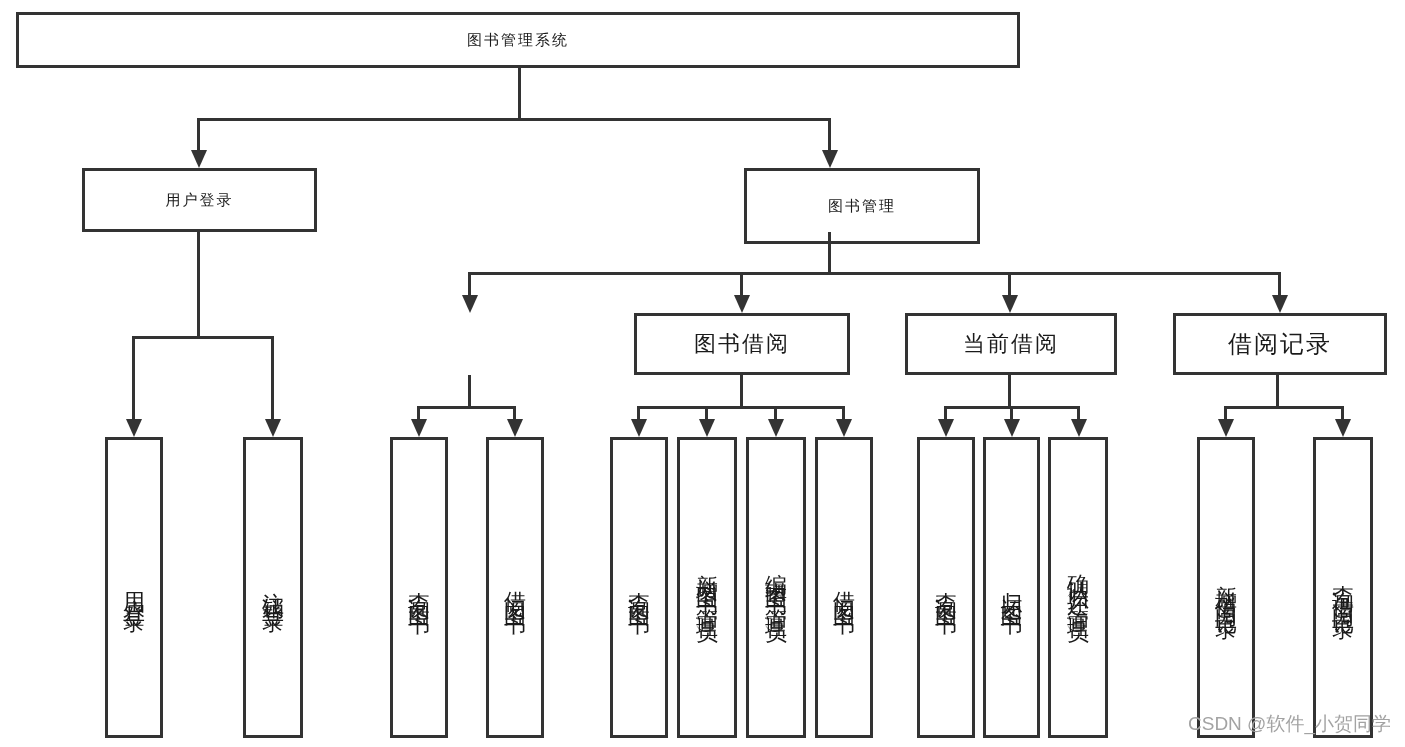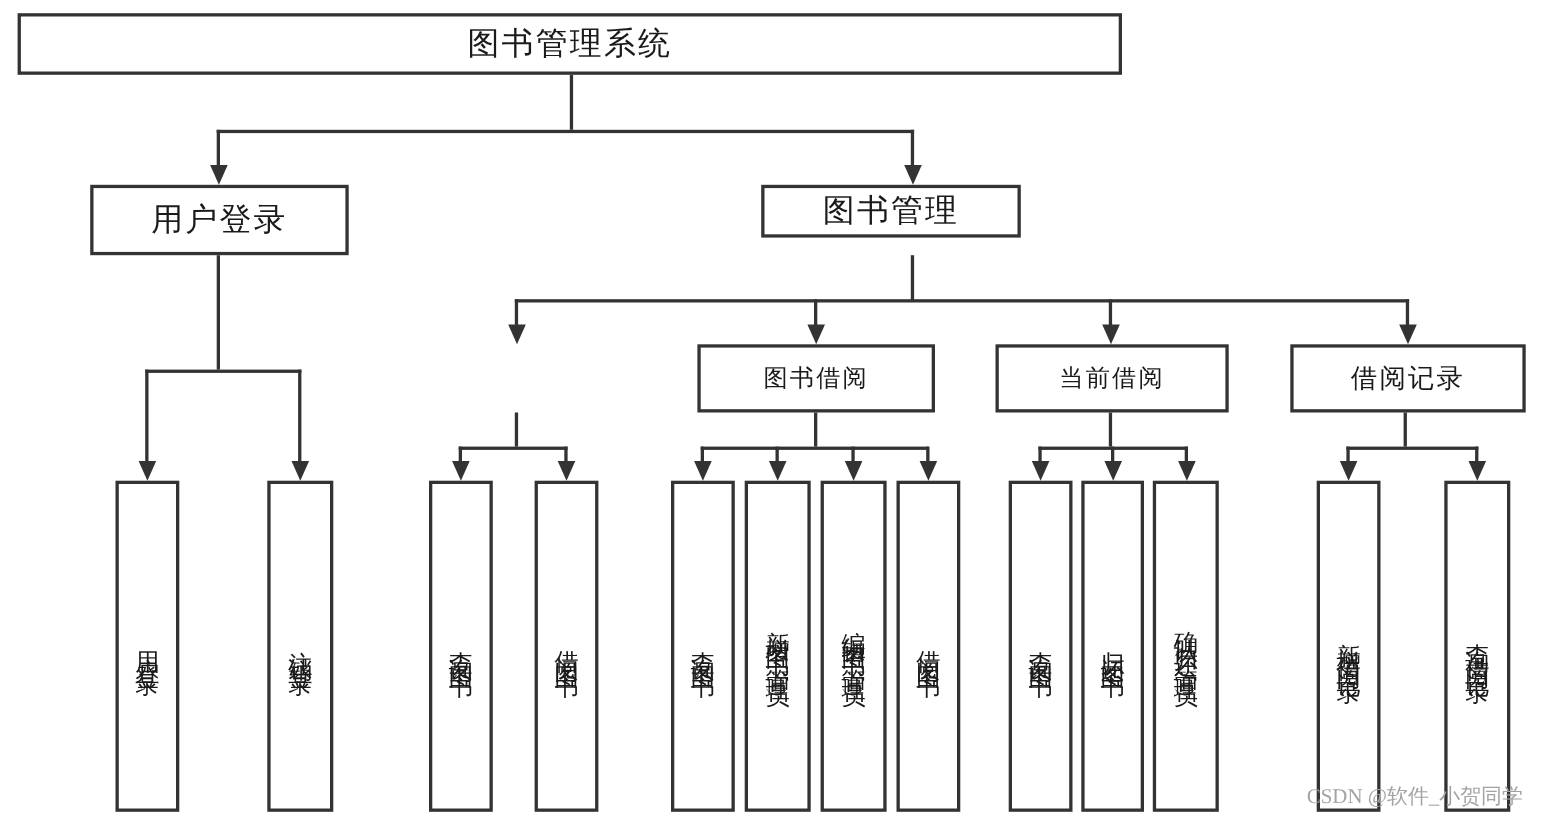--- a/index.html
+++ b/index.html
@@ -12,57 +12,56 @@
   html,body{margin:0;padding:0;background:var(--bg);}
   #stage{
     position:relative;width:1405px;height:747px;background:var(--bg);
     font-family:"Liberation Sans","DejaVu Sans",sans-serif;
     color:var(--text);overflow:hidden;
   }
   .box{
     position:absolute;background:var(--boxbg);
     border:3px solid var(--line);box-sizing:border-box;
     display:flex;align-items:center;justify-content:center;
-    font-size:29px;letter-spacing:2px;white-space:nowrap;
+    font-size:15px;letter-spacing:2px;white-space:nowrap;
   }
   .leaf{
     position:absolute;background:var(--boxbg);
     border:3px solid var(--line);box-sizing:border-box;
     display:flex;align-items:center;justify-content:center;
     writing-mode:vertical-rl;text-orientation:mixed;
     font-size:22px;letter-spacing:7px;line-height:1;
   }
   .vl{position:absolute;width:3px;background:var(--line);}
   .hl{position:absolute;height:3px;background:var(--line);}
   .ah{
     position:absolute;width:0;height:0;
     border-left:8px solid transparent;border-right:8px solid transparent;
     border-top:18px solid var(--line);
   }
   .watermark{
     position:absolute;left:1188px;top:711px;width:205px;
     font-size:19px;color:var(--watermark);white-space:nowrap;
     text-align:left;
-    font-family:Liberation Serif, serif;
   }
 </style>
 </head>
 <body>
 
 <div id="stage">
 
   <div class="box" style="left:16px;top:12px;width:1004px;height:56px;">
     <span>图书管理系统</span>
   </div>
 
   <div class="box" style="left:82px;top:168px;width:235px;height:64px;">
     <span>用户登录</span>
   </div>
 
-  <div class="box" style="left:692px;top:168px;width:236px;height:48px;">
+  <div class="box" style="left:744px;top:168px;width:236px;height:76px;">
     <span>图书管理</span>
   </div>
 
 
   <div class="box" style="left:634px;top:313px;width:216px;height:62px;font-size:22px;">
     <span>图书借阅</span>
   </div>
 
   <div class="box" style="left:905px;top:313px;width:212px;height:62px;font-size:22px;">
     <span>当前借阅</span>

